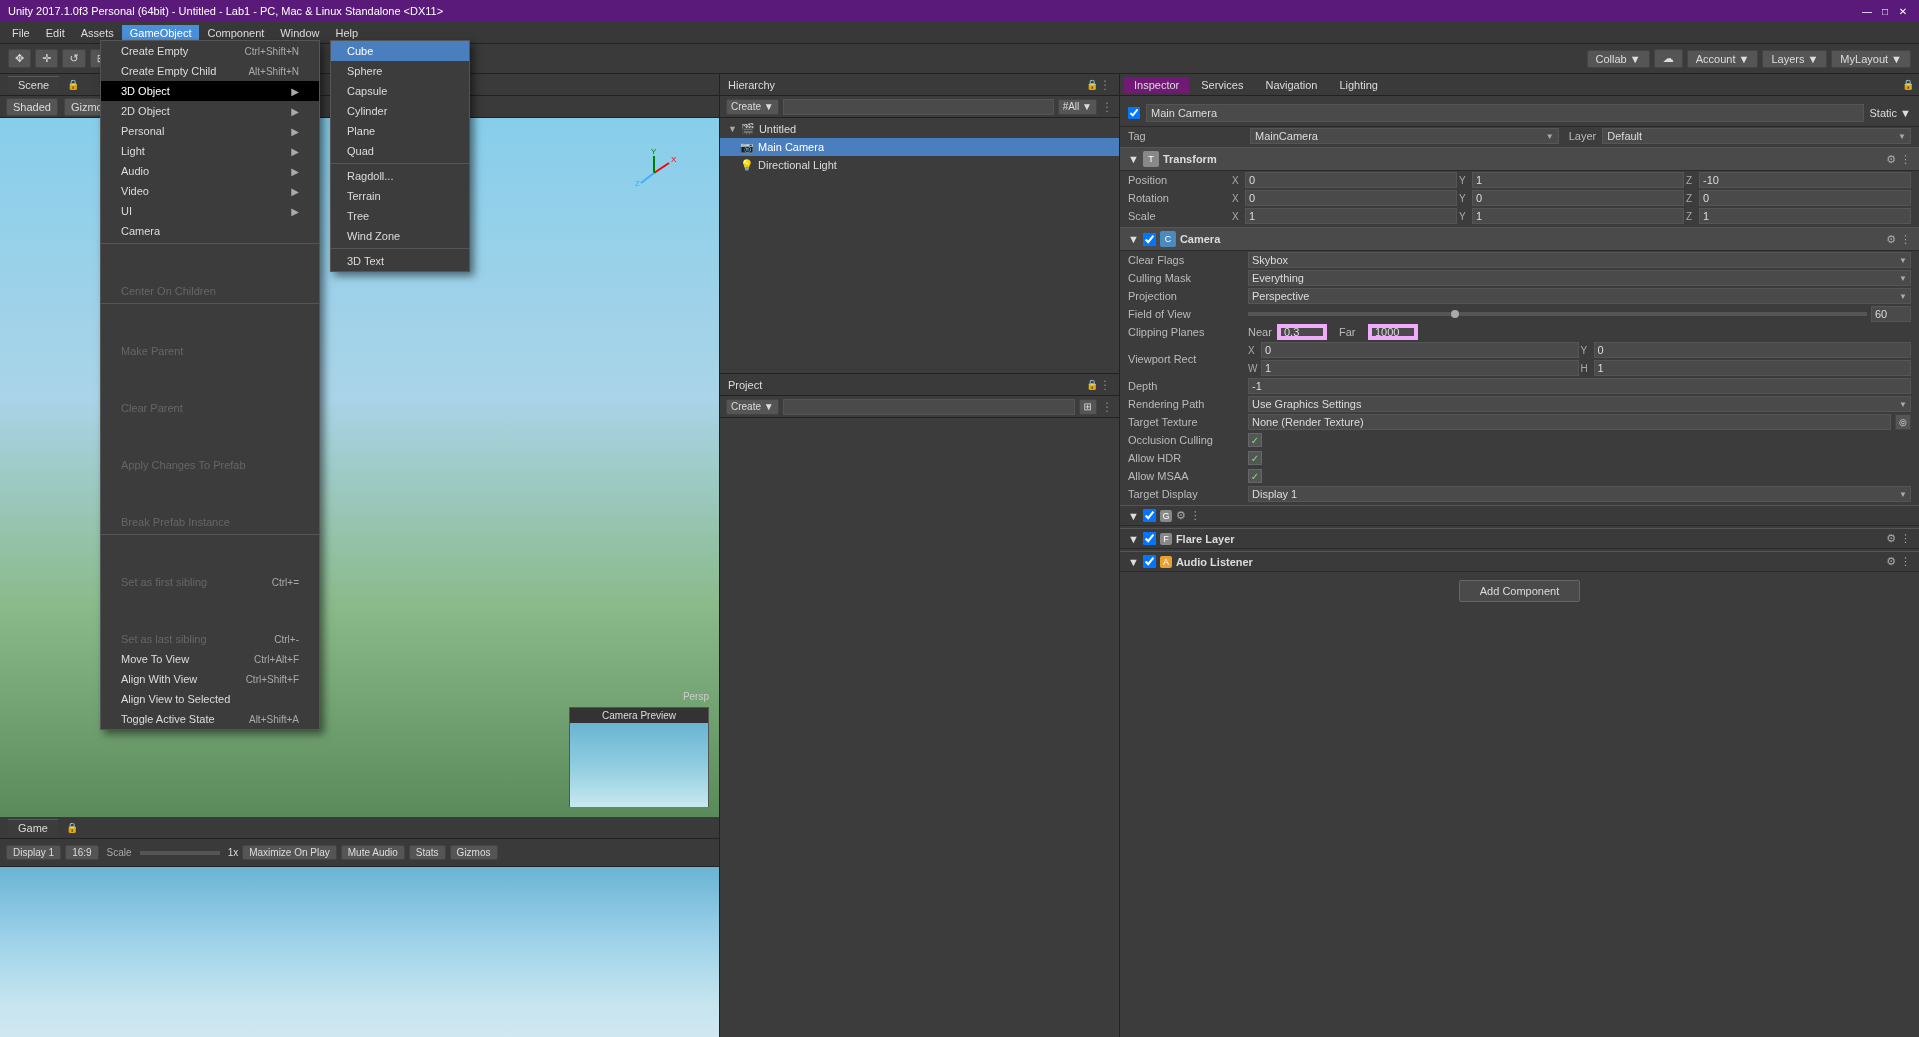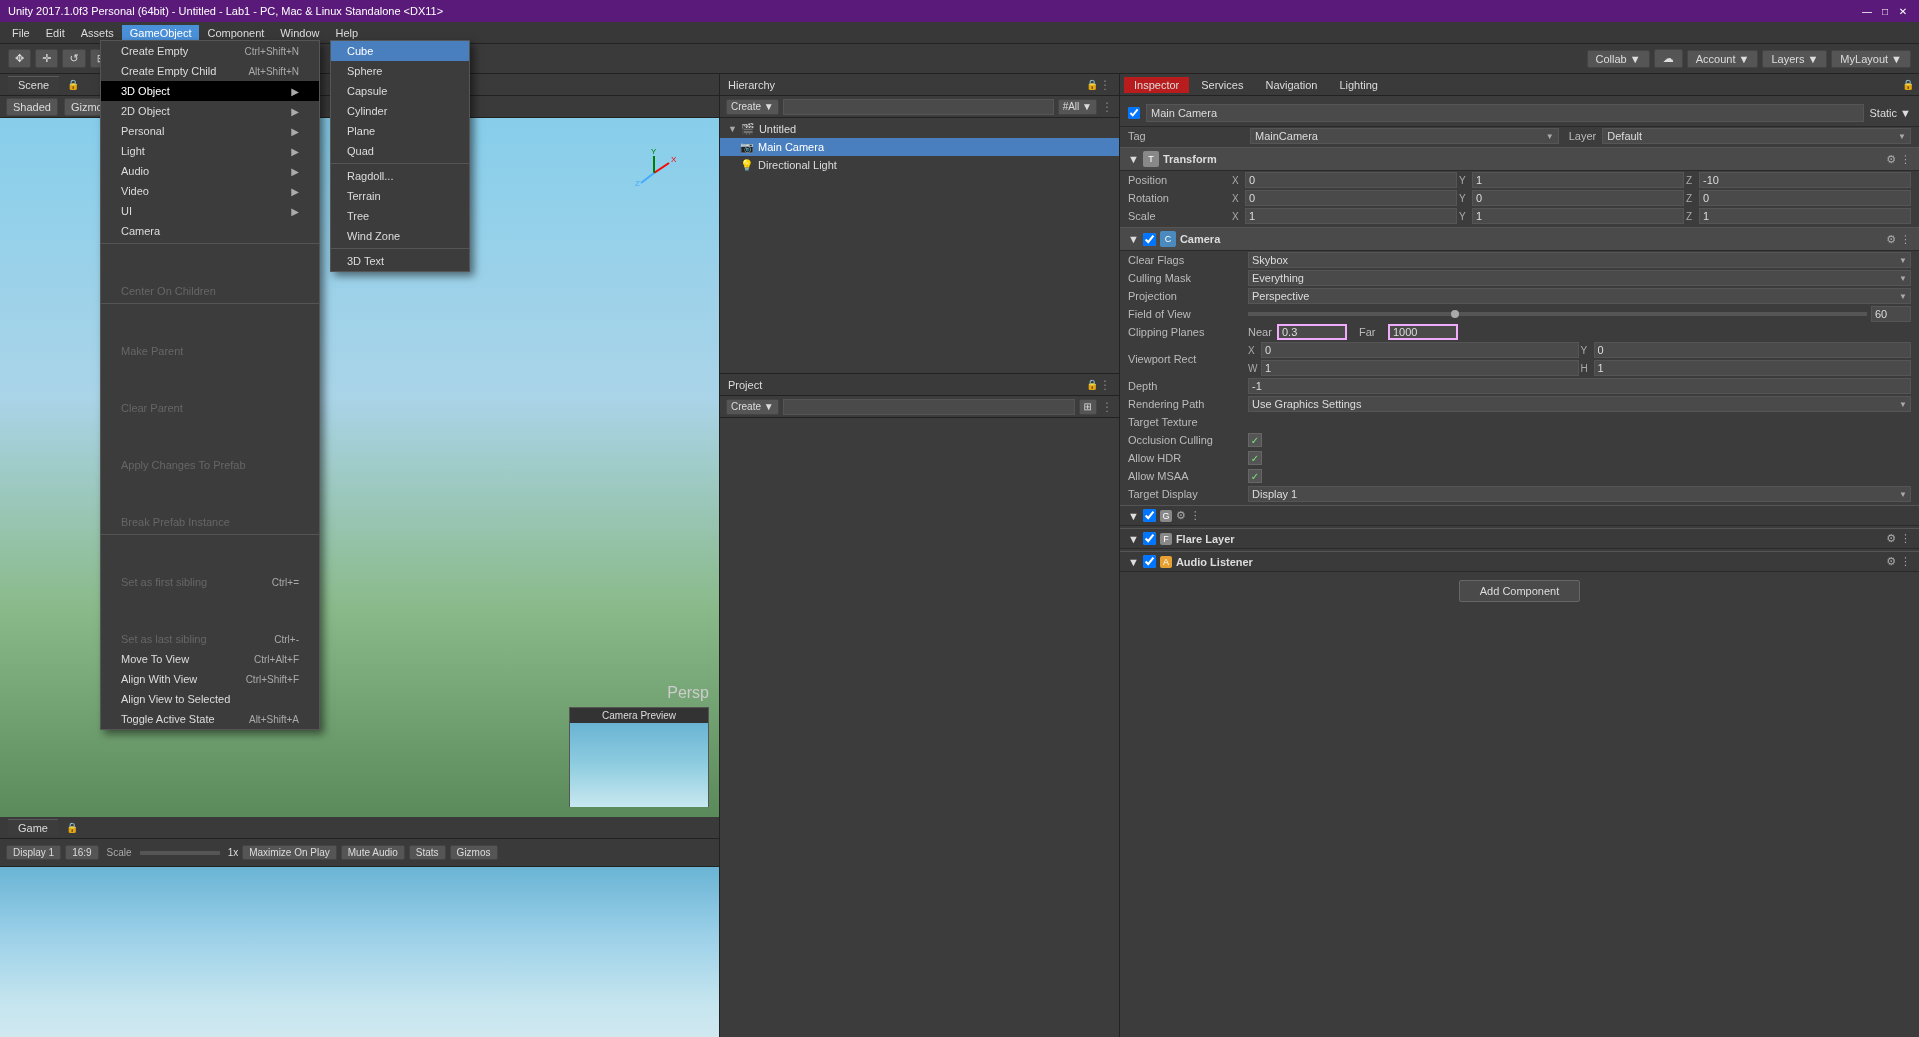--- a/index.html
+++ b/index.html
@@ -67,21 +67,21 @@
 
     
     #project { flex: 1; }
     .project-header { background: #3a3a3a; height: 22px; display: flex; align-items: center; padding: 0 8px; border-bottom: 1px solid #222; font-size: 11px; color: #ddd; }
     .project-toolbar { background: #3c3c3c; height: 22px; display: flex; align-items: center; padding: 0 6px; border-bottom: 1px solid #222; gap: 4px; }
 
     
     #right-panel { flex: 1; display: flex; flex-direction: column; min-width: 380px; }
     .inspector-header { background: #3a3a3a; height: 22px; display: flex; align-items: center; padding: 0 4px; border-bottom: 1px solid #222; gap: 2px; }
     .inspector-tab { padding: 2px 10px; cursor: pointer; font-size: 11px; color: #ddd; }
-    .inspector-tab.active { background: #b91c1c; }
+    .inspector-tab.active { background: #701a75; }
     .inspector-content { flex: 1; background: #3c3c3c; overflow-y: auto; padding: 4px 0; }
 
     
     .inspector-top { background: #3c3c3c; padding: 4px 8px; border-bottom: 1px solid #2a2a2a; display: flex; align-items: center; gap: 6px; }
     .inspector-top input[type="checkbox"] { width: 12px; height: 12px; }
     .obj-name { flex: 1; background: #4a4a4a; border: 1px solid #555; color: #ddd; padding: 2px 4px; font-size: 11px; }
     .static-label { font-size: 11px; color: #ddd; }
 
     .inspector-row { display: flex; align-items: center; padding: 1px 8px; gap: 4px; }
     .inspector-label { flex: 0 0 100px; font-size: 11px; color: #bbb; }
@@ -132,21 +132,21 @@
     .overflow-icon { font-size: 12px; color: #888; cursor: pointer; }
 
     .search-box { background: #4a4a4a; border: 1px solid #555; color: #ddd; padding: 1px 4px; font-size: 11px; height: 16px; flex: 1; }
     .small-btn { background: #555; border: 1px solid #444; color: #ddd; padding: 1px 4px; font-size: 10px; cursor: pointer; border-radius: 2px; height: 16px; }
     .dropdown-arrow { font-size: 8px; color: #aaa; }
 
     .tag-layer-row { display: flex; align-items: center; padding: 1px 8px; gap: 2px; }
 
     .near-far-row { display: flex; align-items: center; gap: 4px; flex: 1; }
     .nf-label { font-size: 11px; color: #bbb; width: 25px; }
-    .nf-input { width: 70px; background: #4a4a4a; border: 2px solid #f0abfc; color: #ddd; padding: 3px 3px; font-size: 11px; height: 16px; }
+    .nf-input { width: 50px; background: #4a4a4a; border: 4px solid #f0abfc; color: #ddd; padding: 3px 3px; font-size: 11px; height: 16px; }
   </style>
 </head>
 <body>
 
 <div id="title-bar">
   <span class="title">Unity 2017.1.0f3 Personal (64bit) - Untitled - Lab1 - PC, Mac &amp; Linux Standalone &lt;DX11&gt;</span>
   <div class="win-controls">
     <div class="win-btn">—</div>
     <div class="win-btn">□</div>
     <div class="win-btn">✕</div>
@@ -204,21 +204,21 @@
           <svg width="50" height="50" viewBox="0 0 50 50">
             <line x1="25" y1="25" x2="40" y2="15" stroke="red" stroke-width="2"></line>
             <line x1="25" y1="25" x2="25" y2="8" stroke="green" stroke-width="2"></line>
             <line x1="25" y1="25" x2="12" y2="35" stroke="#4af" stroke-width="2"></line>
             <text x="42" y="14" fill="red" font-size="8">X</text>
             <text x="22" y="6" fill="green" font-size="8">Y</text>
             <text x="6" y="38" fill="#4af" font-size="8">Z</text>
           </svg>
         </div>
 
-        <div style="position:absolute; bottom:115px; right:10px; font-size:16px; color:#ccc;">Persp</div>
+        <div style="position:absolute; bottom:115px; right:10px; font-size:10px; color:#ccc;">Persp</div>
 
         <div class="camera-preview">
           <div class="camera-preview-title">Camera Preview</div>
           <div class="camera-preview-content"></div>
         </div>
       </div>
     </div>
 
     <div id="game-view" style="flex:0 0 220px; display:flex; flex-direction:column;">
       <div class="panel-header">
@@ -474,20 +474,26 @@
         <div class="prop-value">
           <div class="prop-dropdown">
             <span>Use Graphics Settings</span>
             <span class="dropdown-arrow">▼</span>
           </div>
         </div>
       </div>
 
       <div class="prop-row">
         <span class="prop-label">Target Texture</span>
+        <div class="prop-value">
+          <div style="display:flex; align-items:center; gap:4px;">
+            <input type="text" class="prop-input" value="None (Render Texture)" style="flex: 1 1 0%;">
+            <div style="width:16px;height:16px;background:#555;border:1px solid #444;display:flex;align-items:center;justify-content:center;font-size:9px;cursor:pointer;">◎</div>
+          </div>
+        </div>
       </div>
 
       <div class="prop-row">
         <span class="prop-label">Occlusion Culling</span>
         <div class="prop-value">
           <div class="checkbox-cell">
               <span class="checkbox-check">✓</span>
             </div>
         </div>
       </div>

